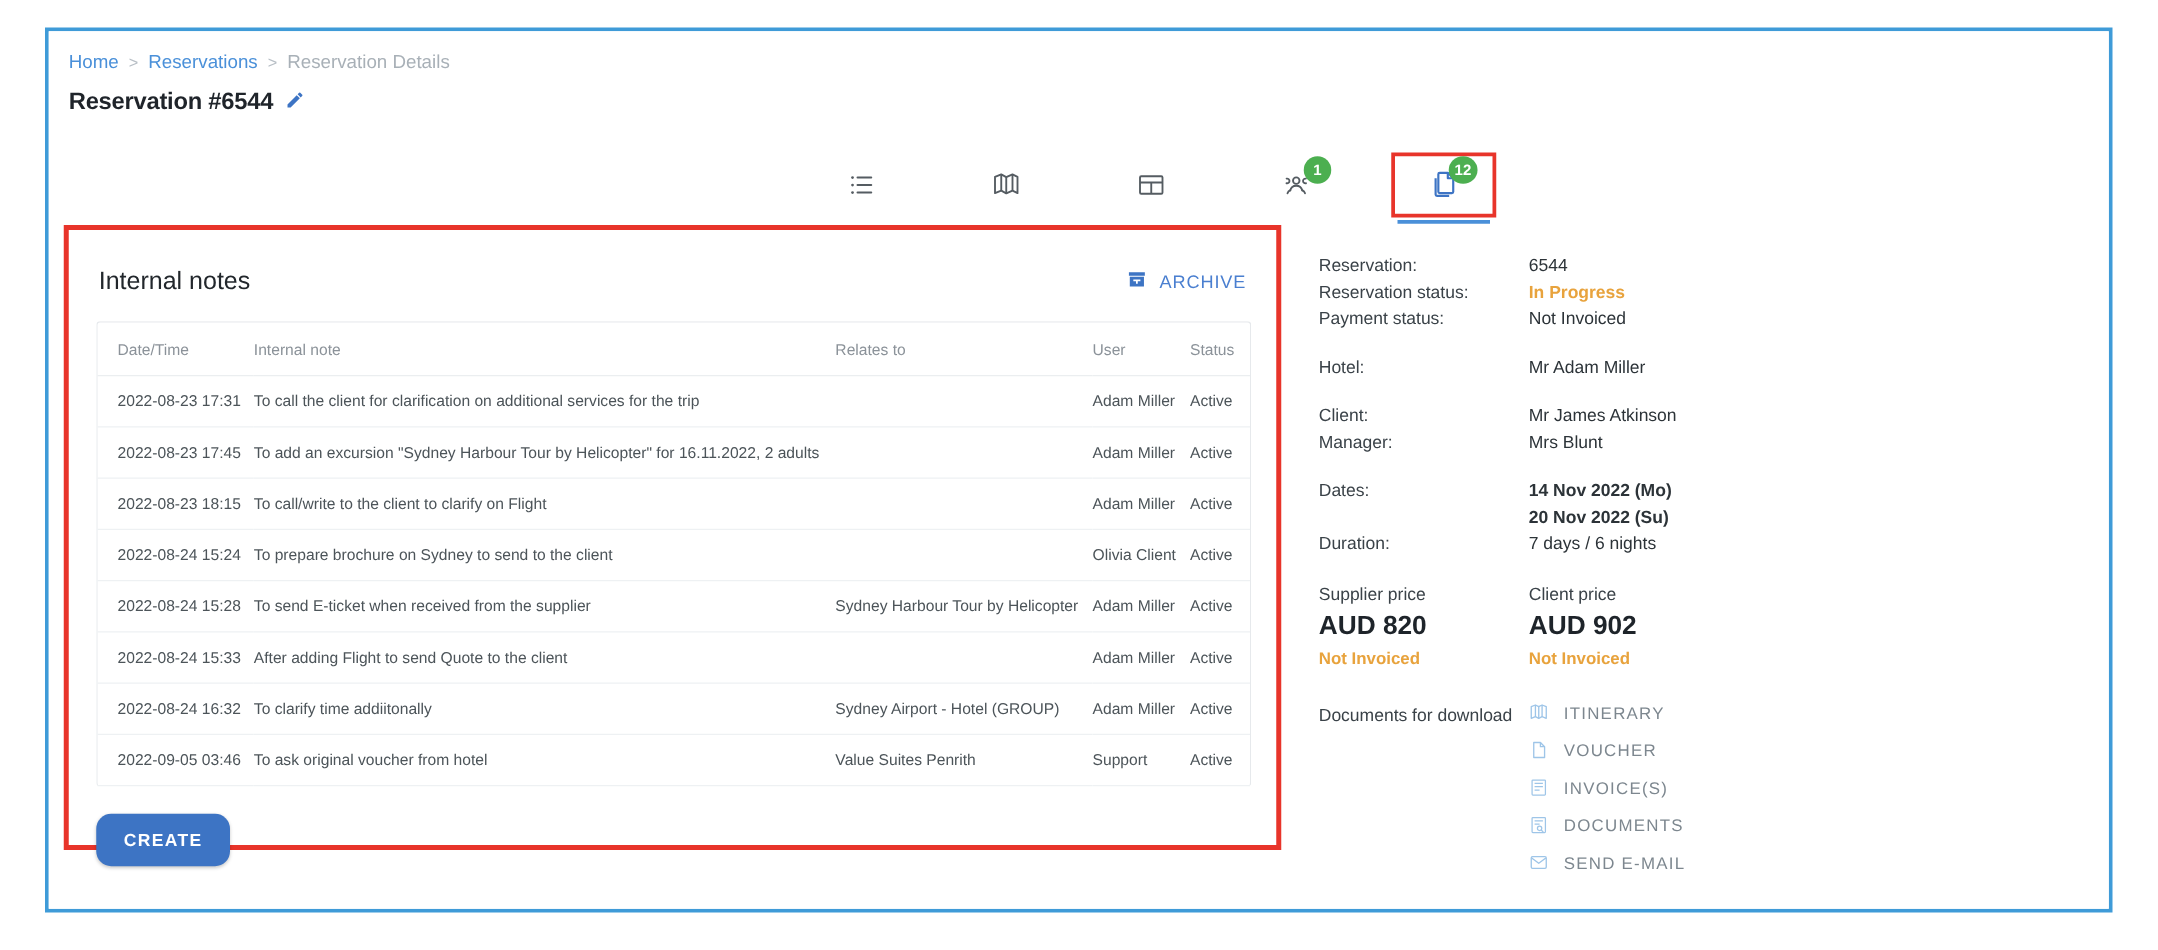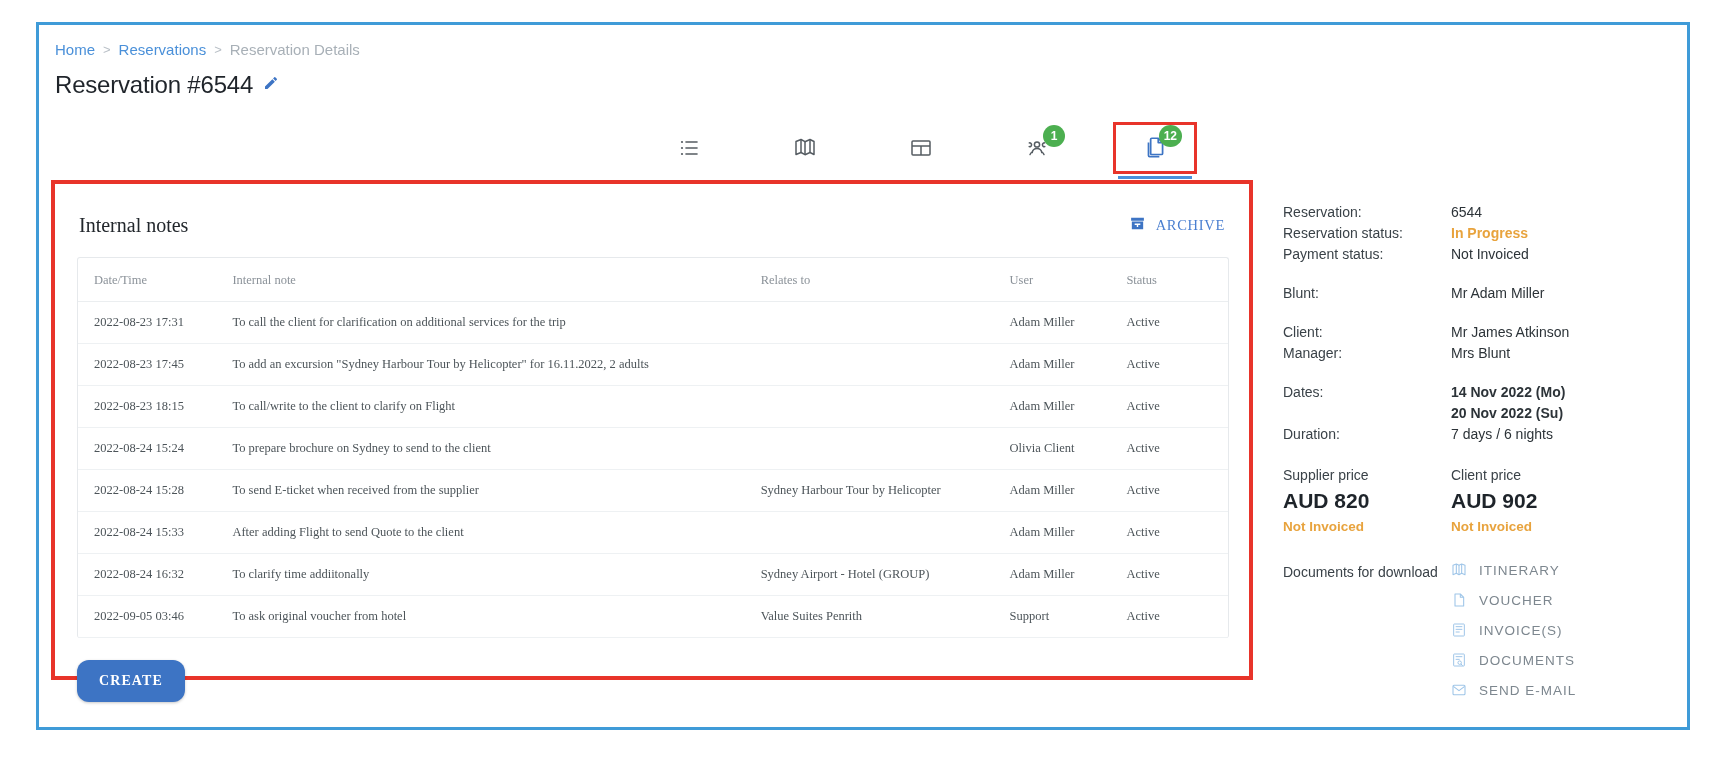--- a/index.html
+++ b/index.html
@@ -31,21 +31,21 @@
   }
   .breadcrumb a { color: #4a90d9; text-decoration: none; }
   .breadcrumb .sep { color: #b8bfc6; font-size: 13px; }
   .breadcrumb .current { color: #a8b0b7; }
 
   
   .title-row {
     position: absolute; left: 16px; top: 46px;
     display: flex; align-items: center; gap: 10px;
   }
-  .page-title { font-size: 24px; font-weight: normal; color: #1f242a; letter-spacing: -.2px; }
+  .page-title { font-size: 19px; font-weight: bold; color: #1f242a; letter-spacing: -.2px; }
   .edit-pencil { display: block; }
 
   
   .tabbar {
     position: absolute; left: 0; top: 92px;
     width: 100%; height: 62px;
     display: flex; align-items: center; justify-content: center;
     gap: 36px;
     padding-left: 120px;
   }
@@ -83,26 +83,25 @@
   .body-wrap {
     position: absolute; left: 0; top: 155px;
     width: 100%; height: 553px;
     display: flex;
     align-items: flex-start;
   }
 
   
   .notes-highlight {
     margin-left: 12px;
-    width: 1202px;
+    width: 974px;
     height: 500px;
     border: 4px solid #e8342a;
     background: #ffffff;
     position: relative;
-    font-family: Liberation Serif, serif;
   }
   .notes-card {
     position: absolute; inset: 6px 6px 6px 10px;
     background: #fff;
   }
   .notes-head {
     display: flex; align-items: center; justify-content: space-between;
     padding: 24px 18px 10px 14px;
   }
   .notes-title { font-size: 20px; color: #22272c; }
@@ -369,21 +368,21 @@
         <div class="sval warn">In Progress</div>
       </div>
       <div class="srow">
         <div class="slabel">Payment status:</div>
         <div class="sval">Not Invoiced</div>
       </div>
 
       <div class="gap-m"></div>
 
       <div class="srow">
-        <div class="slabel">Blunt:</div>
+        <div class="slabel">Hotel:</div>
         <div class="sval">Mr Adam Miller</div>
       </div>
 
       <div class="gap-m"></div>
 
       <div class="srow">
         <div class="slabel">Client:</div>
         <div class="sval">Mr James Atkinson</div>
       </div>
       <div class="srow">

